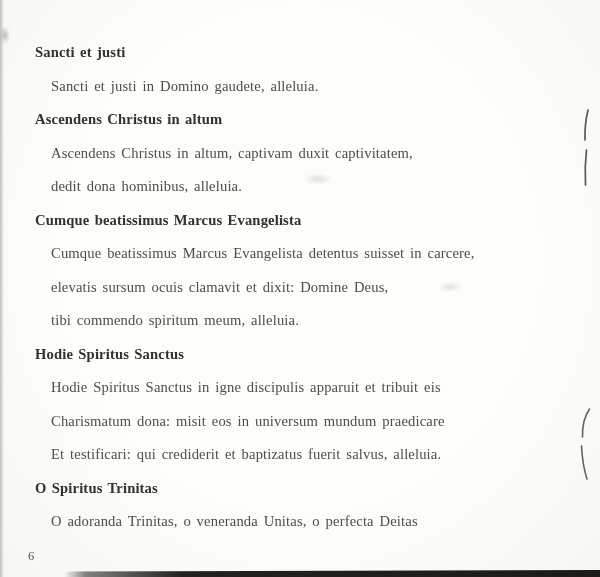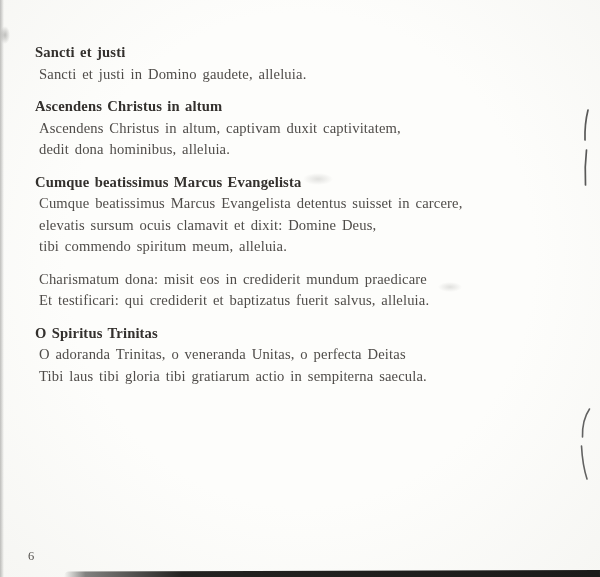--- a/index.html
+++ b/index.html
@@ -40,21 +40,21 @@
   .heading {
     margin: 0;
     font-size: 14.6px;
     line-height: 17.5px;
     font-weight: bold;
     color: var(--text-heading, #33302d);
     letter-spacing: 0.15px;
     word-spacing: 1.5px;
   }
   .line {
-    margin: 4px;
+    margin: 16px;
     font-size: 14.6px;
     line-height: 17.5px;
     color: var(--text-body, #4f4c49);
     letter-spacing: 0.15px;
     word-spacing: 2px;
   }
   .page-number {
     position: absolute;
     left: 28px; top: 549px;
     font-size: 12.5px;
@@ -106,28 +106,29 @@
       </section>
 
     <section class="section">
       <h2 class="heading">Cumque beatissimus Marcus Evangelista</h2>
     <p class="line">Cumque beatissimus Marcus Evangelista detentus suisset in carcere,</p>
         <p class="line">elevatis sursum ocuis clamavit et dixit: Domine Deus,</p>
         <p class="line">tibi commendo spiritum meum, alleluia.</p>
       </section>
 
     <section class="section">
-        <p class="line">Charismatum dona: misit eos in crediderit mundum praedicare</p>
+      <h2 class="heading">Hodie Spiritus Sanctus</h2>
+    <p class="line">Hodie Spiritus Sanctus in igne discipulis apparuit et tribuit eis</p>
+        <p class="line">Charismatum dona: misit eos in universum mundum praedicare</p>
         <p class="line">Et testificari: qui crediderit et baptizatus fuerit salvus, alleluia.</p>
       </section>
 
     <section class="section">
       <h2 class="heading">O Spiritus Trinitas</h2>
     <p class="line">O adoranda Trinitas, o veneranda Unitas, o perfecta Deitas</p>
-        <p class="line">Tibi laus tibi gloria tibi gratiarum actio in sempiterna saecula.</p>
       </section>
   </main>
 
   <div class="page-number">6</div>
 
   <svg class="marks" viewBox="0 0 600 577" xmlns="http://www.w3.org/2000/svg">
     <path d="M 588 110 Q 584.5 124 585 140" fill="none" stroke="#3c3c3c" stroke-width="1.7" stroke-linecap="round" opacity="0.85"></path>
     <path d="M 586.5 150 Q 584.5 167 585.5 185" fill="none" stroke="#3c3c3c" stroke-width="1.7" stroke-linecap="round" opacity="0.85"></path>
     <path d="M 589.5 409 Q 582 420 582.5 437" fill="none" stroke="#3c3c3c" stroke-width="1.6" stroke-linecap="round" opacity="0.8"></path>
     <path d="M 581.5 446 Q 582.5 465 587 479" fill="none" stroke="#3c3c3c" stroke-width="1.6" stroke-linecap="round" opacity="0.8"></path>

